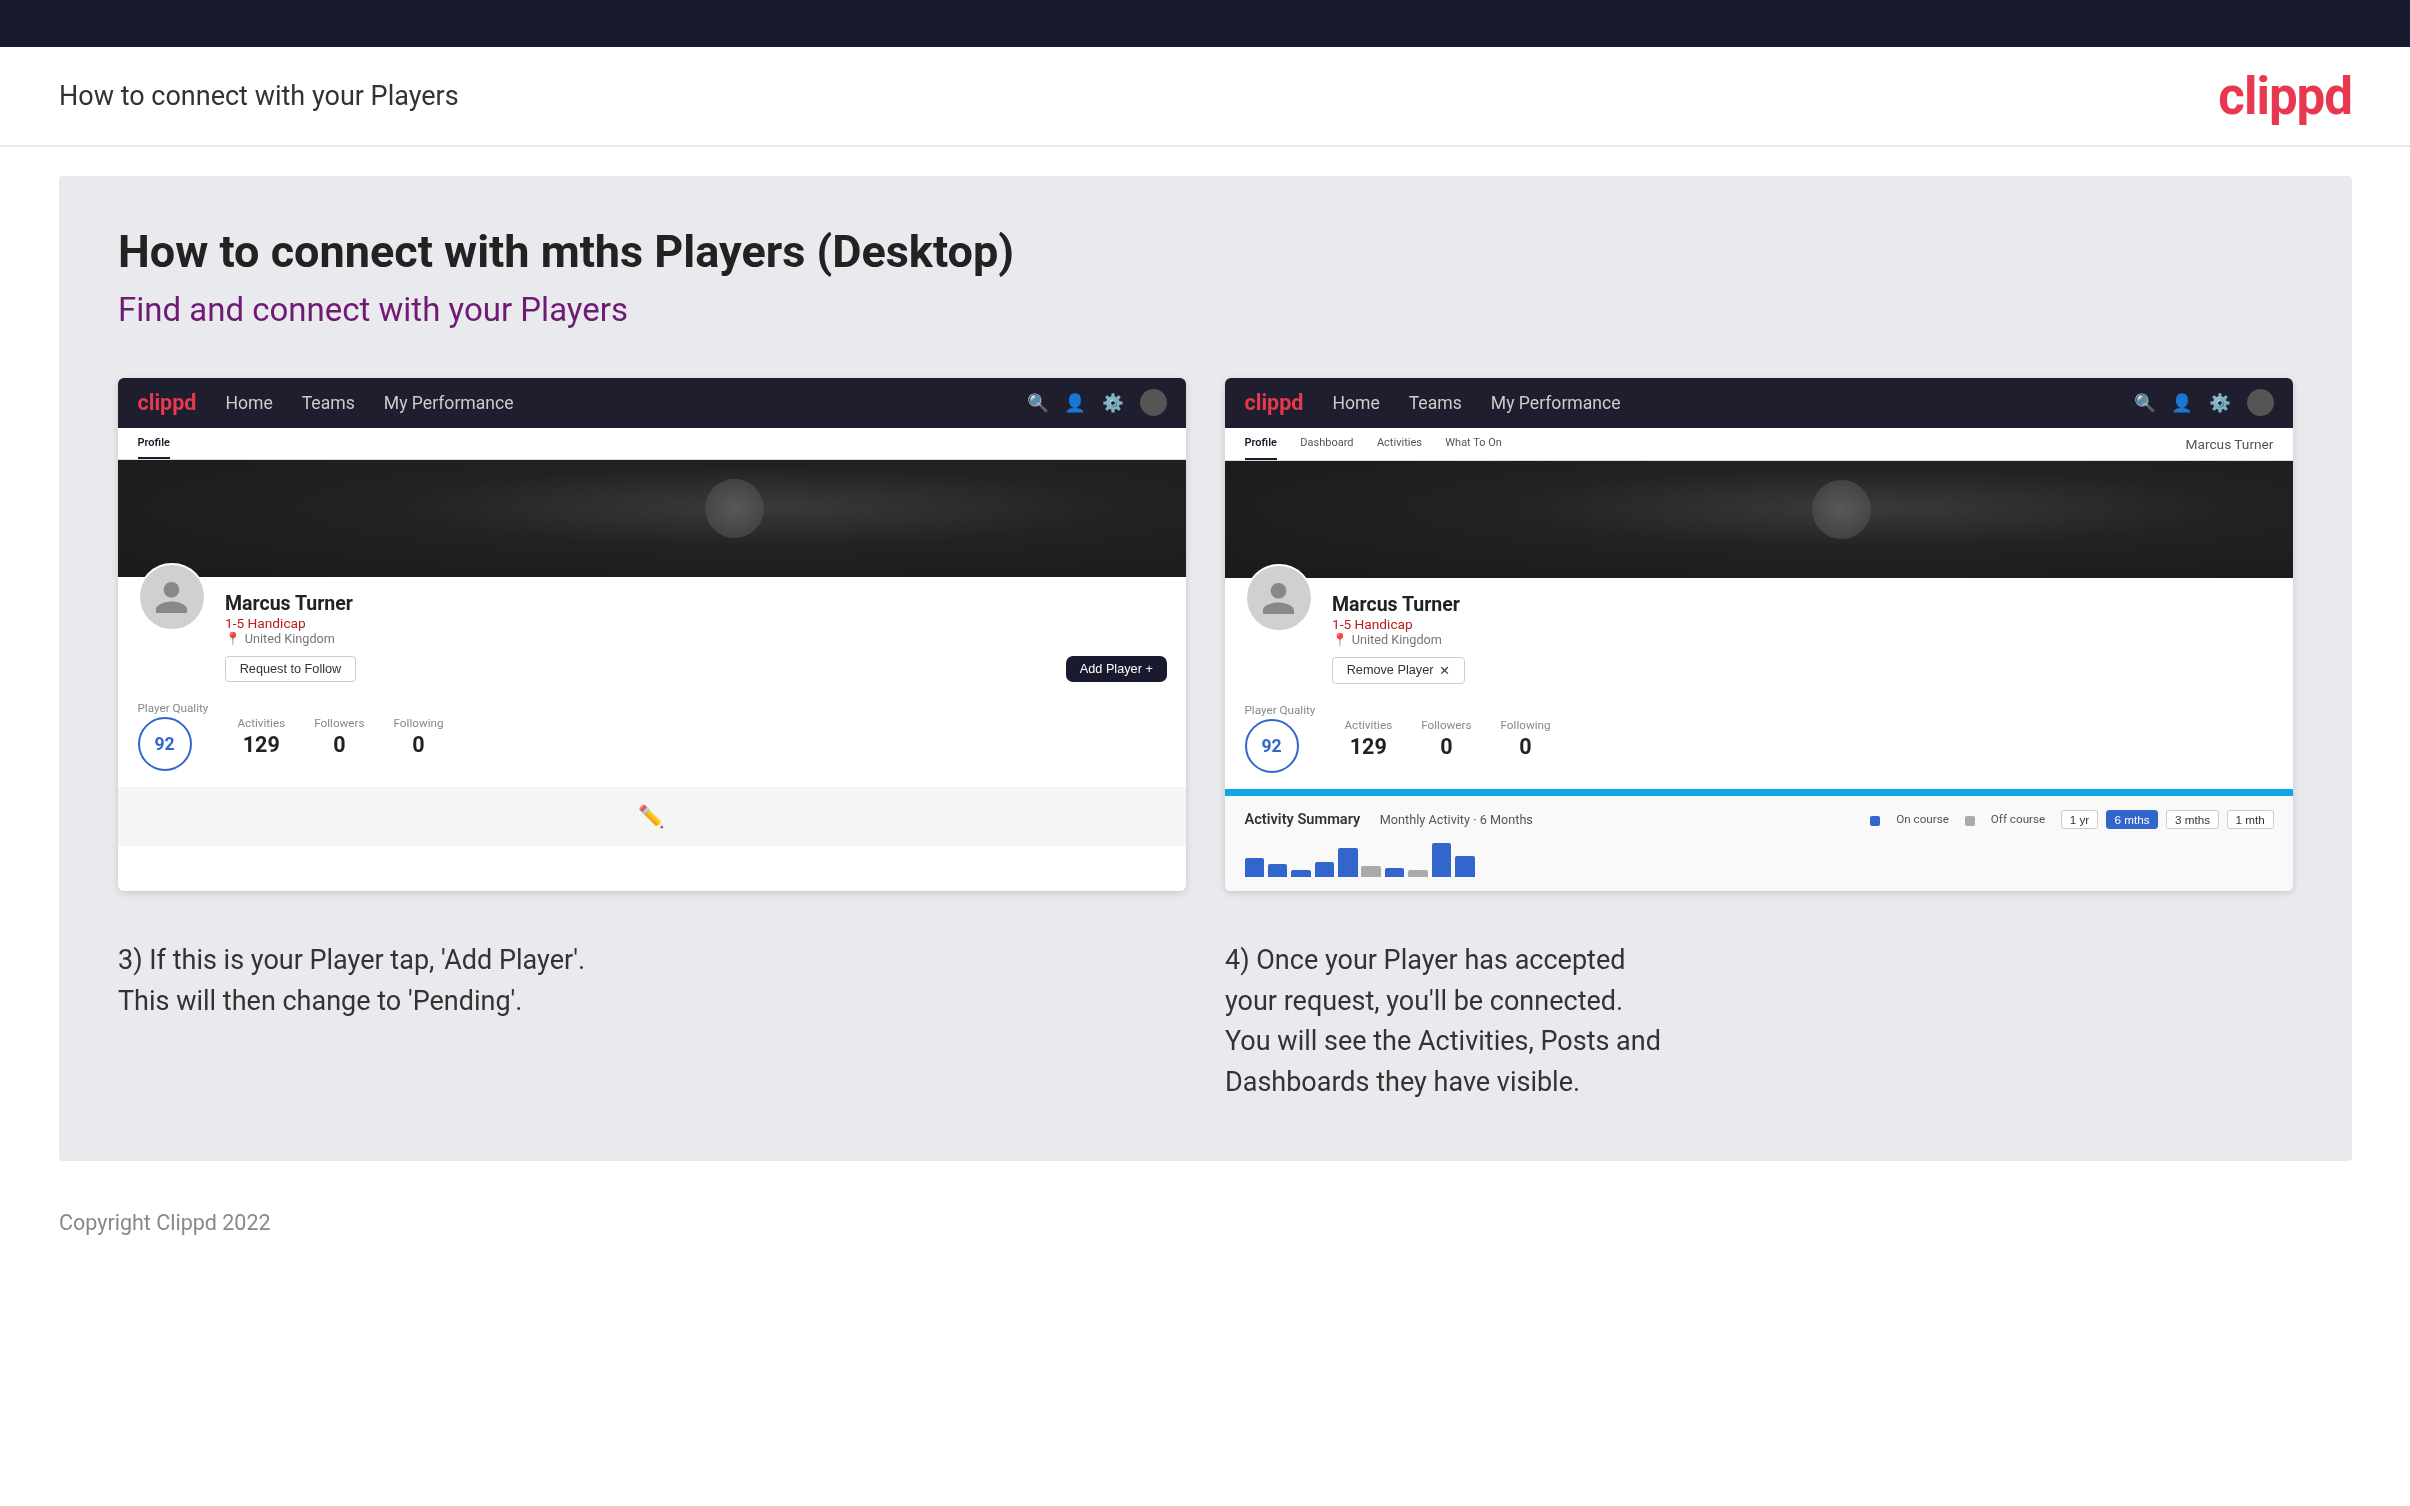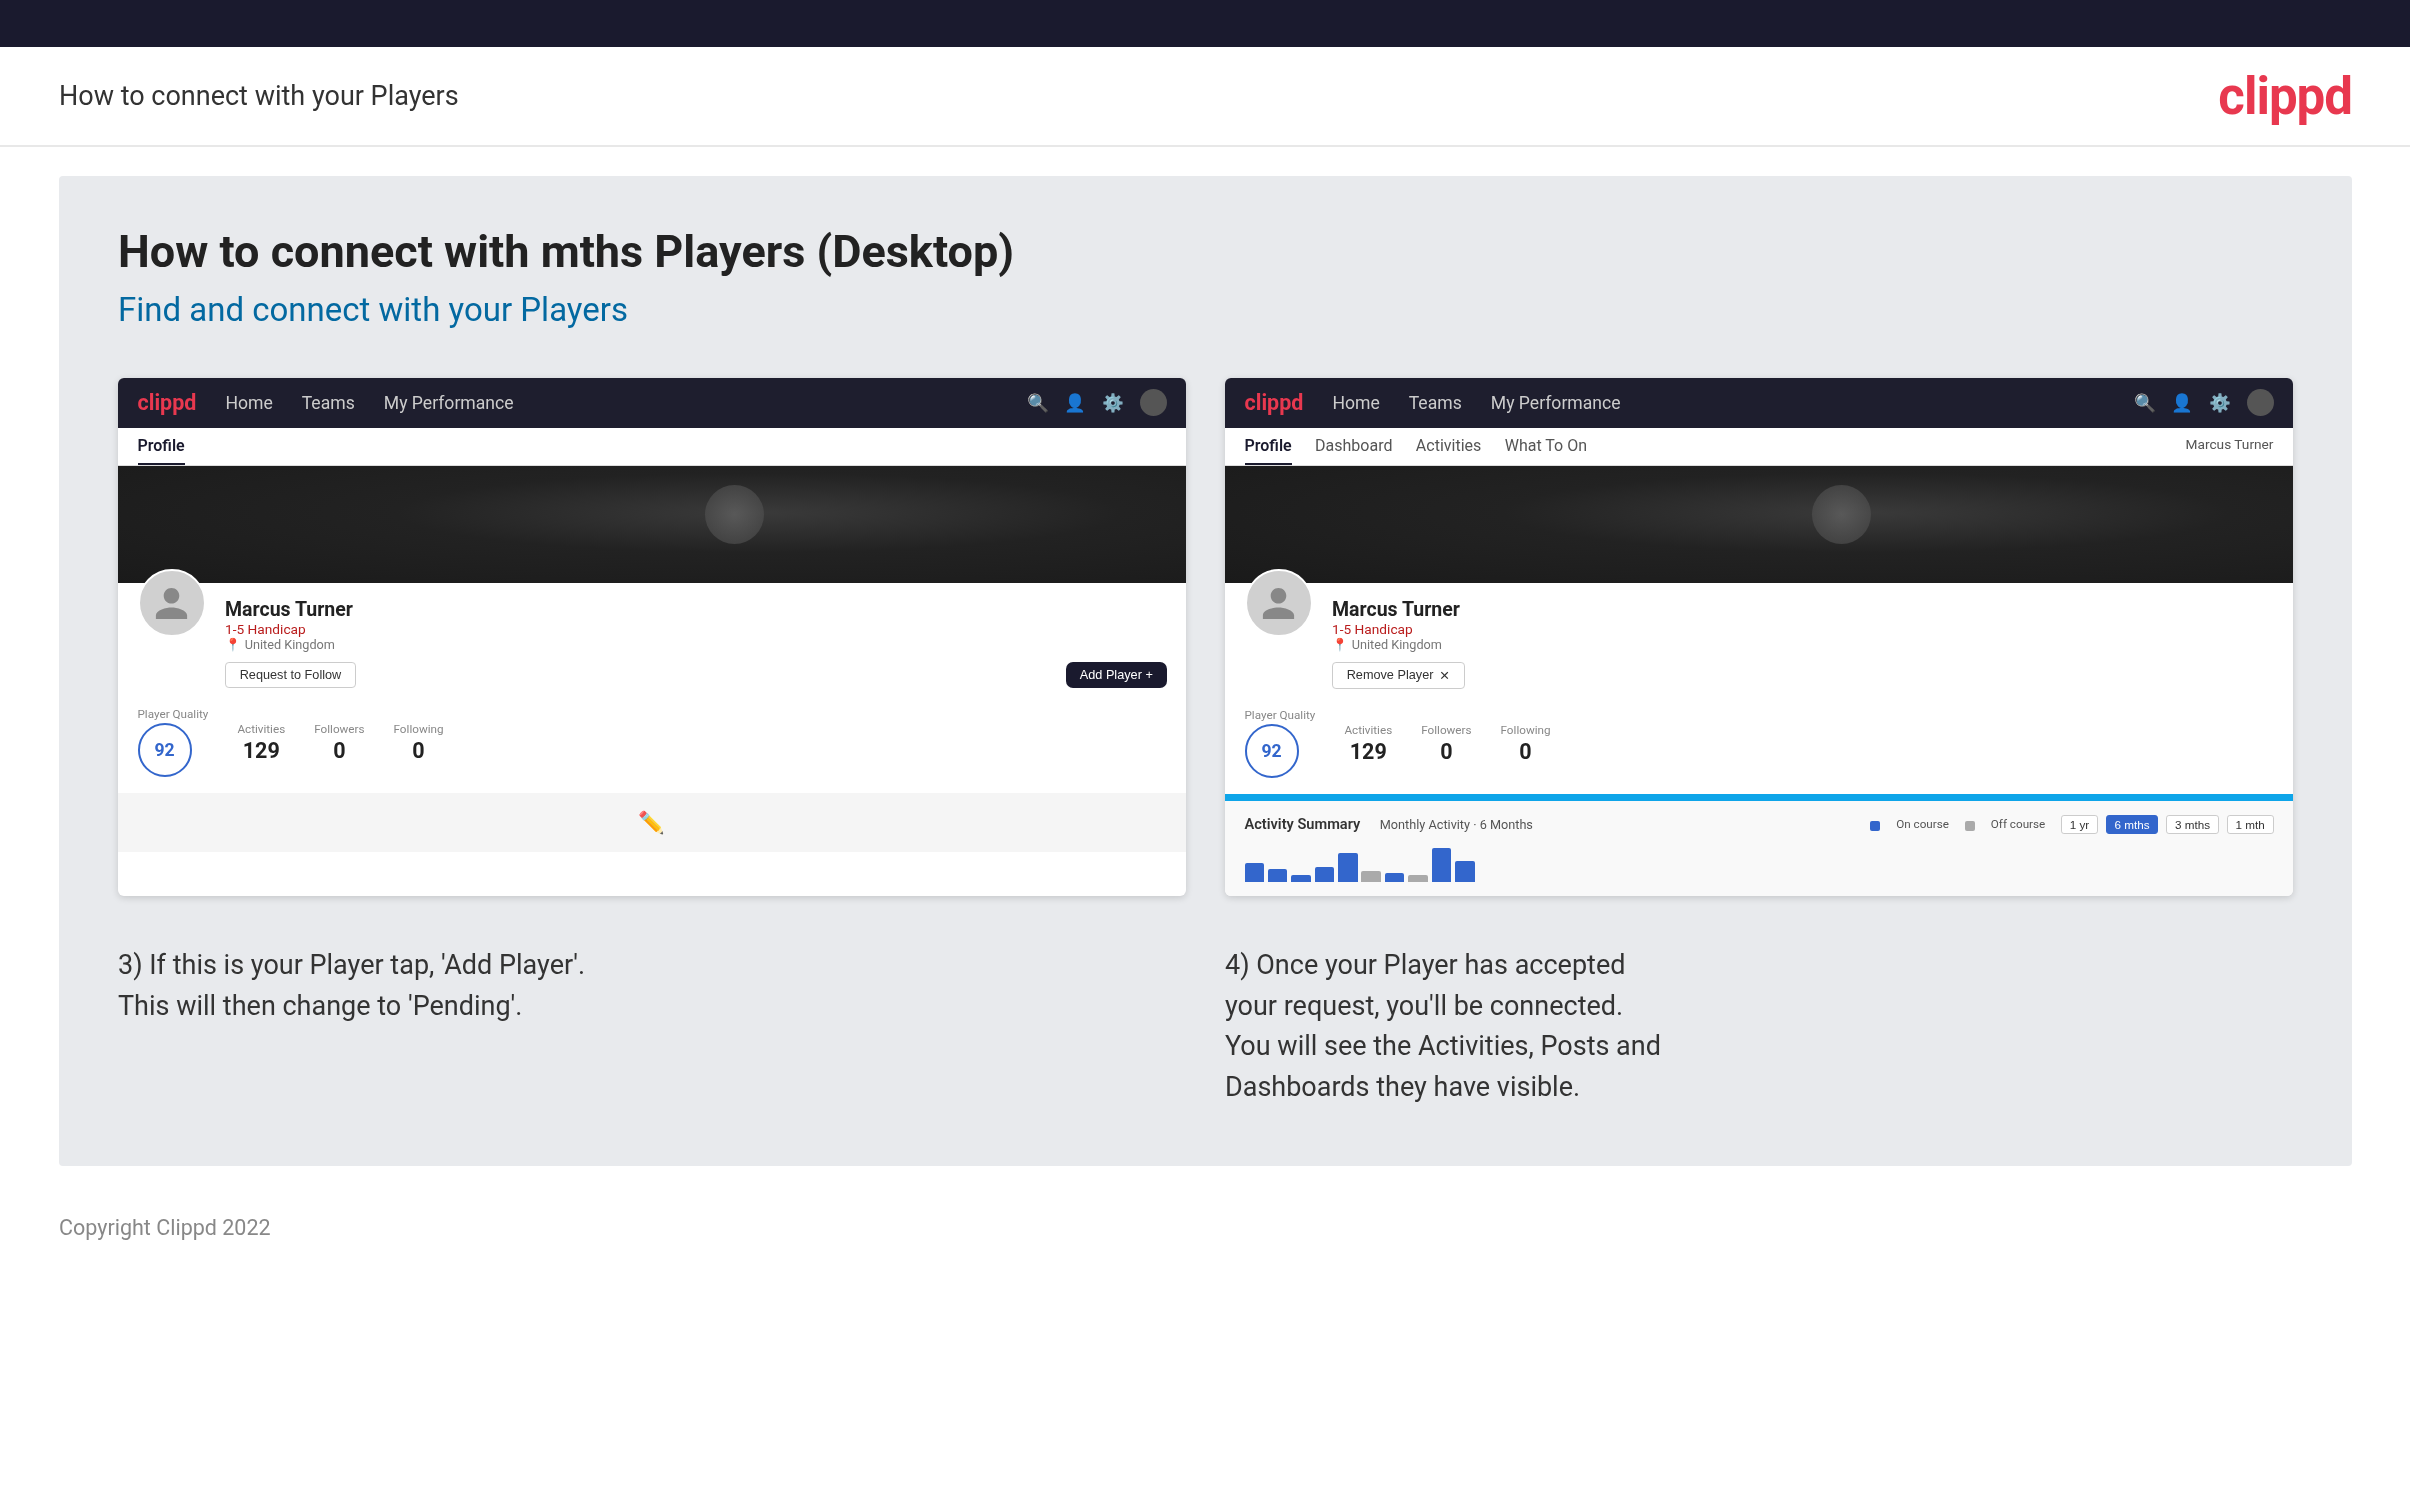--- a/index.html
+++ b/index.html
@@ -49,21 +49,21 @@
 
     .main-title {
       font-size: 45px;
       font-weight: 700;
       color: #222;
       margin-bottom: 11.7px;
     }
 
     .main-subtitle {
       font-size: 33px;
-      color: #0369a1;
+      color: #701a75;
       font-weight: 400;
       margin-bottom: 49px;
     }
 
     
     .screenshots-row {
       display: flex;
       gap: 39px;
       margin-bottom: 49px;
     }
@@ -129,21 +129,21 @@
     
     .mock-subnav {
       background: #fff;
       padding: 7.8px 19.5px 0;
       border-bottom: 1px solid #ddd;
       display: flex;
       gap: 23.4px;
     }
 
     .mock-subnav-tab {
-      font-size: 16px;
+      font-size: 11px;
       color: #555;
       padding-bottom: 7.8px;
       cursor: pointer;
     }
 
     .mock-subnav-tab.active {
       color: #1a1a2e;
       border-bottom: 2px solid #1a1a2e;
       font-weight: 600;
     }

